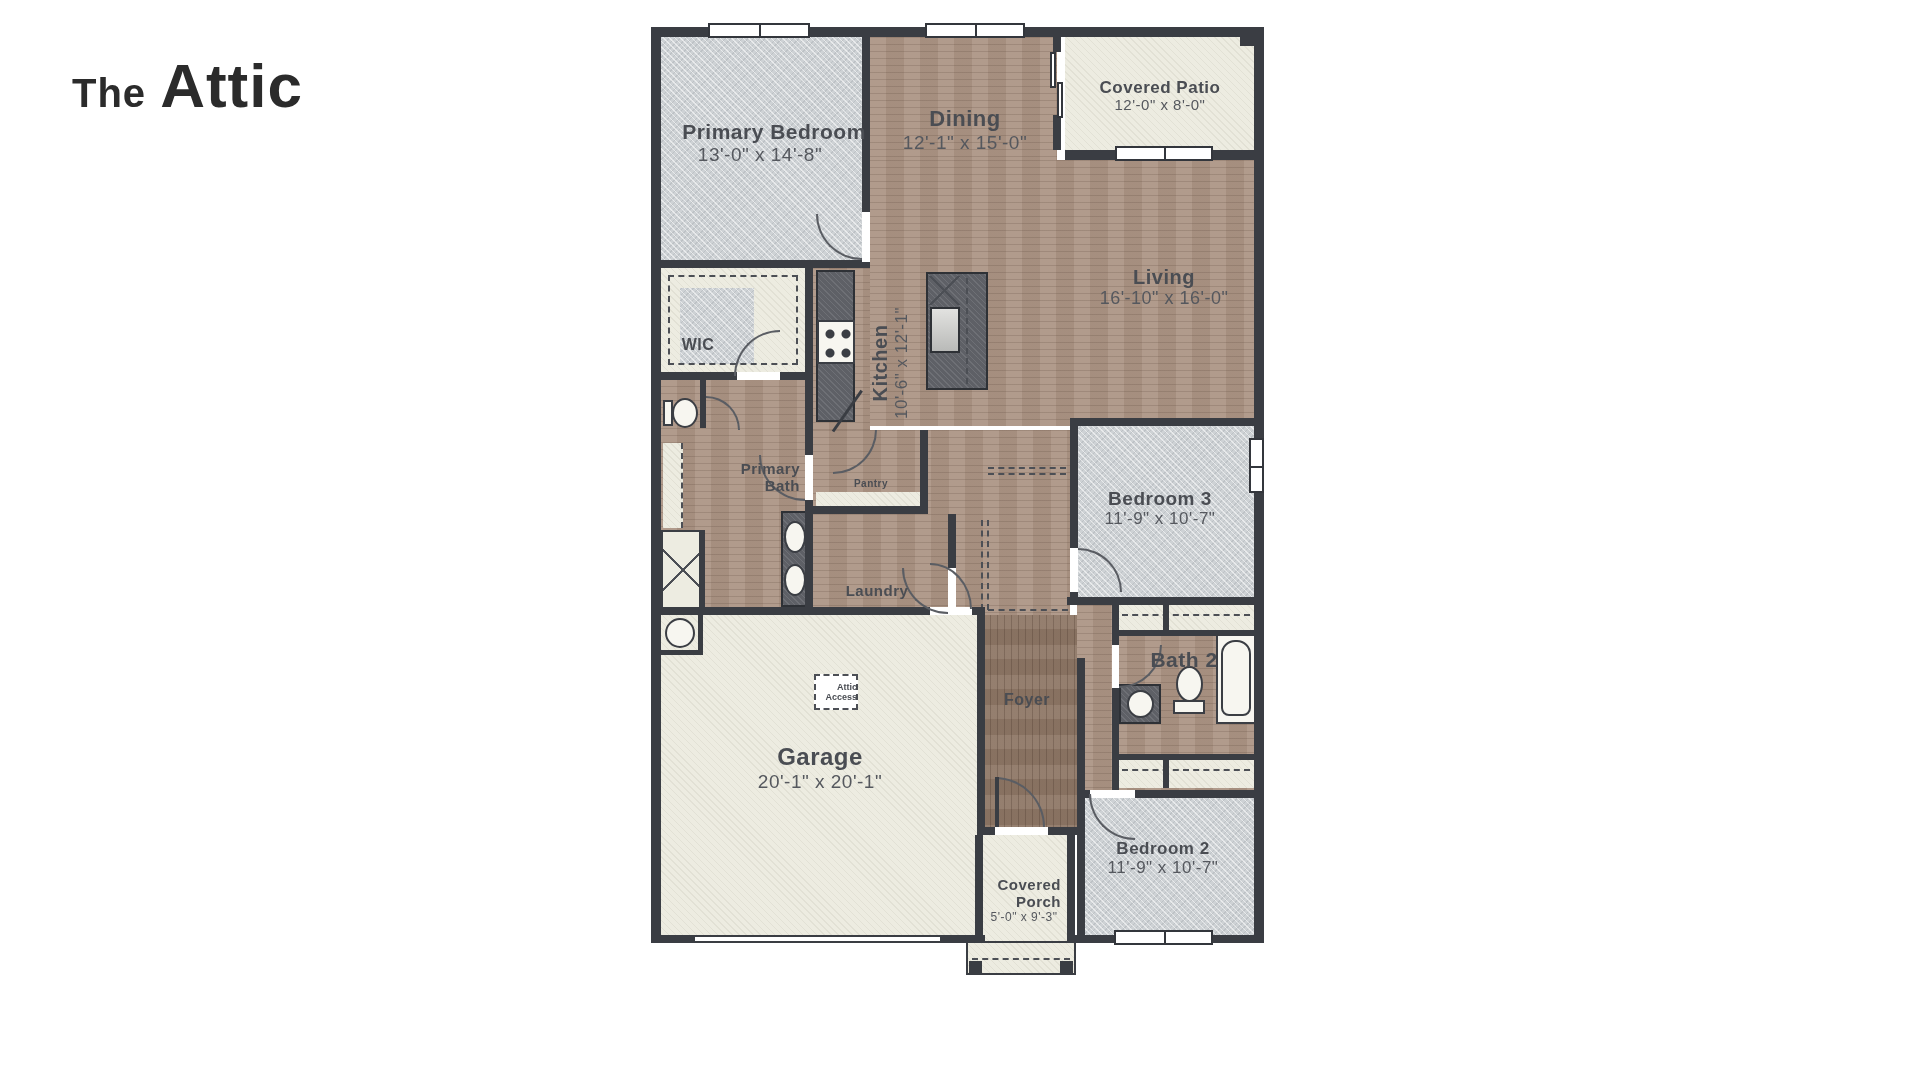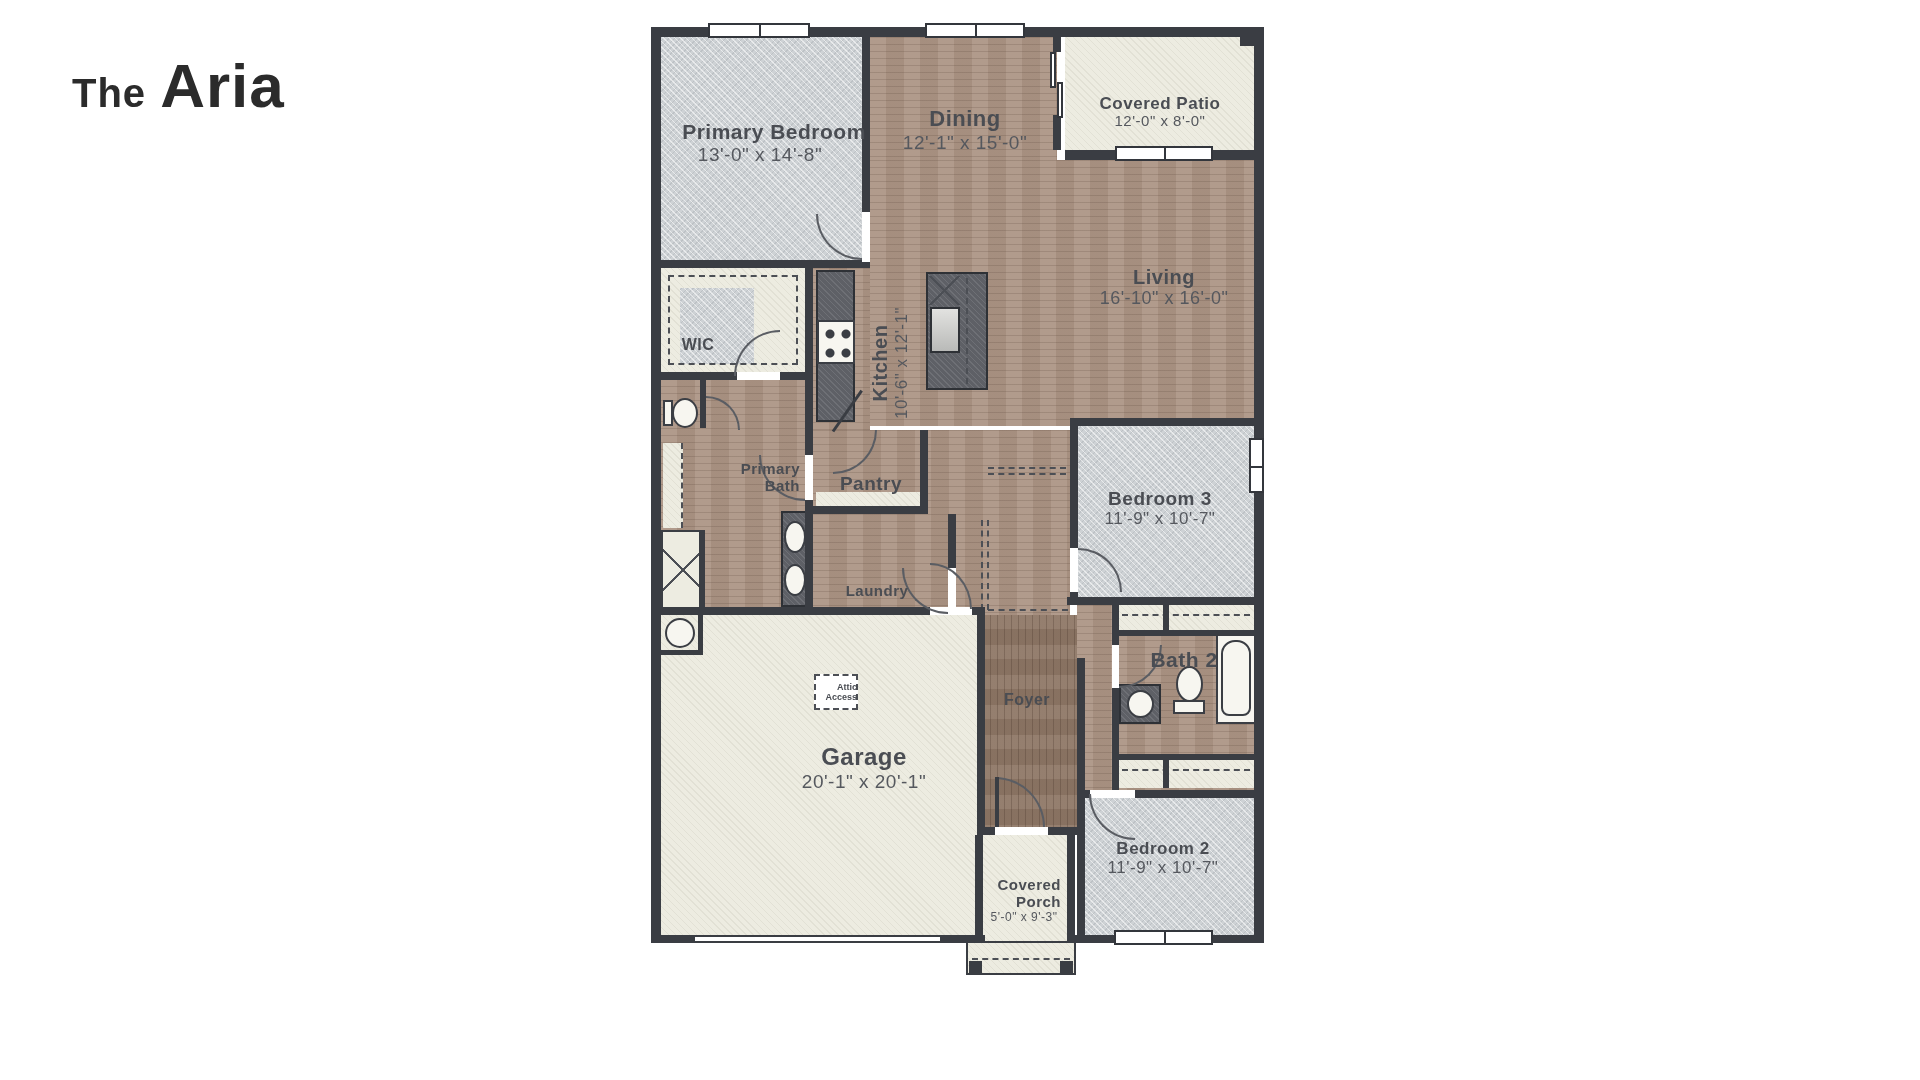--- a/index.html
+++ b/index.html
@@ -56,21 +56,21 @@
   .lg-swatch{width:15px;height:15px;border:2px solid #2b2b2b;box-sizing:border-box;}
   .lg-label{font-size:14px;color:#2b2b2b;}
 </style>
 </head>
 <body>
 
 <div id="stage">
 
   <div id="title">
     <span class="t-pre">The</span>
-    <span class="t-name">Aria</span>
+    <span class="t-name">Attic</span>
   </div>
 
   <div class="abs carpet" style="left:661px;top:37px;width:209px;height:231px;"></div>
   <div class="abs lvp" style="left:870px;top:37px;width:187px;height:123px;"></div>
   <div class="abs lvp" style="left:870px;top:160px;width:384px;height:266px;"></div>
   <div class="abs lvp" style="left:813px;top:268px;width:57px;height:162px;"></div>
   <div class="abs lvp" style="left:813px;top:430px;width:257px;height:185px;"></div>
   <div class="abs lvp-v" style="left:983px;top:615px;width:94px;height:220px;"></div>
   <div class="abs lvp" style="left:1077px;top:605px;width:177px;height:185px;"></div>
   <div class="abs cream" style="left:661px;top:268px;width:144px;height:104px;"></div>
@@ -210,55 +210,55 @@
   <div class="abs wall" style="left:1060px;top:961px;width:13px;height:12px;z-index:6;"></div>
 
   <div class="lbl" style="left:760px;top:142px;">
     <div class="room-name" style="font-size:21px;margin-left:28px;">Primary Bedroom</div>
     <div class="room-dims" style="font-size:19px;">13'-0" x 14'-8"</div>
   </div>
   <div class="lbl" style="left:965px;top:130px;">
     <div class="room-name" style="font-size:22px;">Dining</div>
     <div class="room-dims" style="font-size:19px;">12'-1" x 15'-0"</div>
   </div>
-  <div class="lbl" style="left:1160px;top:112px;">
+  <div class="lbl" style="left:1160px;top:96px;">
     <div class="room-name" style="font-size:17px;">Covered Patio</div>
     <div class="room-dims" style="font-size:15px;">12'-0" x 8'-0"</div>
   </div>
   <div class="lbl" style="left:1164px;top:287px;">
     <div class="room-name" style="font-size:20px;">Living</div>
     <div class="room-dims" style="font-size:18px;">16'-10" x 16'-0"</div>
   </div>
   <div class="lbl-rot" style="left:890px;top:363px;">
     <div class="room-name" style="font-size:20px;font-weight:bold;white-space:nowrap;">Kitchen</div>
     <div class="room-dims" style="font-size:17px;">10'-6" x 12'-1"</div>
   </div>
   <div class="lbl" style="left:698px;top:345px;">
     <div class="room-name" style="font-size:16px;">WIC</div>
   </div>
   <div class="lbl" style="left:763px;top:478px;">
     <div class="room-name wrap" style="font-size:15px;width:74px;">Primary Bath</div>
   </div>
   <div class="lbl" style="left:871px;top:484px;">
-    <div class="room-name" style="font-size:19px;">Pantry</div>
+    <div class="room-name" style="font-size:10px;">Pantry</div>
   </div>
   <div class="lbl" style="left:877px;top:591px;">
     <div class="room-name" style="font-size:15px;">Laundry</div>
   </div>
   <div class="lbl" style="left:1160px;top:508px;">
     <div class="room-name" style="font-size:19px;">Bedroom 3</div>
     <div class="room-dims" style="font-size:17px;">11'-9" x 10'-7"</div>
   </div>
   <div class="lbl" style="left:1184px;top:660px;">
     <div class="room-name" style="font-size:21px;">Bath 2</div>
   </div>
   <div class="lbl" style="left:1027px;top:700px;">
     <div class="room-name" style="font-size:16px;">Foyer</div>
   </div>
-  <div class="lbl" style="left:864px;top:768px;">
+  <div class="lbl" style="left:820px;top:768px;">
     <div class="room-name" style="font-size:24px;">Garage</div>
     <div class="room-dims" style="font-size:19px;">20'-1" x 20'-1"</div>
   </div>
   <div class="lbl" style="left:836px;top:692px;">
     <div class="room-name wrap" style="font-size:9px;width:42px;letter-spacing:0;">Attic Access</div>
   </div>
   <div class="lbl" style="left:1024px;top:901px;">
     <div class="room-name wrap" style="font-size:15px;width:74px;">Covered Porch</div>
     <div class="room-dims" style="font-size:12px;">5'-0" x 9'-3"</div>
   </div>

